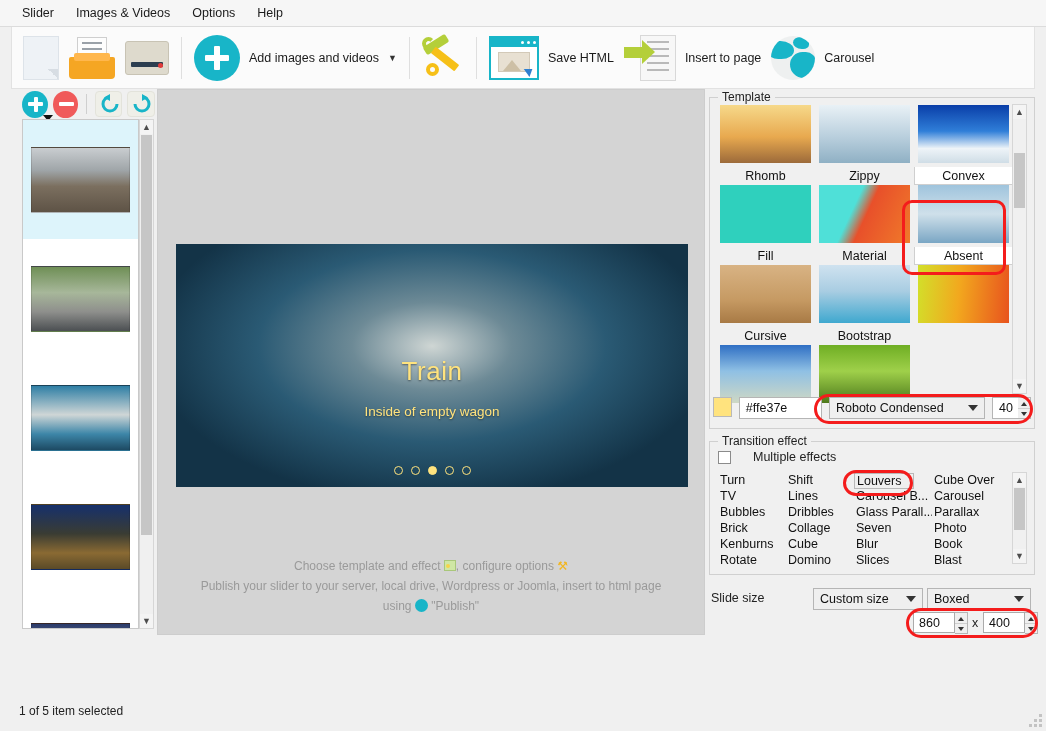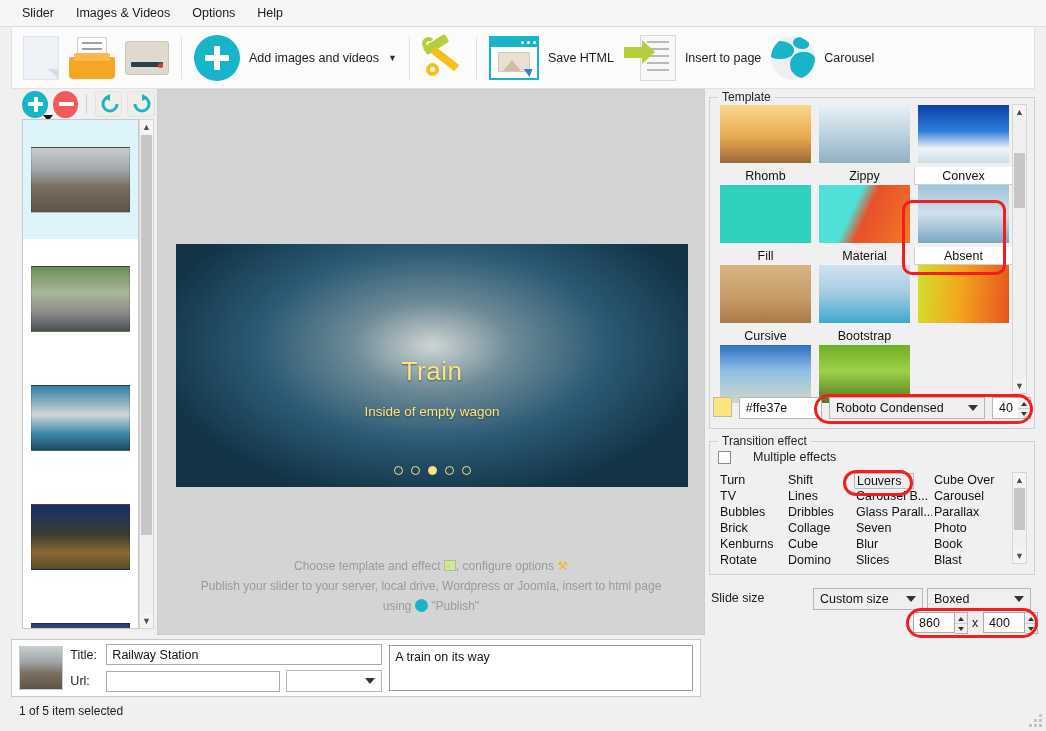--- a/index.html
+++ b/index.html
@@ -484,38 +484,20 @@
     </div>
   <div class="ss-x">x</div>
   <div class="inp ss-num2">400</div>
   <div class="spin ss-sp2">
       <s></s>
       <s></s>
     </div>
   <div class="mark" style="left:906px; top:608px; width:132px; height:30px; border-radius:15px;"></div>
 
 
-  <div class="bottom">
-    <div class="b-thumb" style="background:linear-gradient(180deg,#c9cdd0 0%,#9fa5a8 35%,#7b6f5f 62%,#5e5346 100%)"></div>
-    <div class="b-fields">
-      <div class="b-line">
-        <span class="b-lab">Title:</span>
-        <div class="inp" style="width:276px">Railway Station</div>
-      </div>
-      <div class="b-line">
-        <span class="b-lab">Url:</span>
-        <div class="inp" style="width:174px"></div>
-        <div class="combo" style="width:96px; background:#fff">
-          <span class="cv"></span>
-          <span class="arrow"></span>
-        </div>
-      </div>
-    </div>
-    <div class="b-desc">A train on its way</div>
-  </div>
 
   <div class="status">1 of 5 item selected</div>
   <div class="grip">
     <s style="right:0;bottom:0"></s>
       <s style="right:5px;bottom:0"></s>
       <s style="right:10px;bottom:0"></s>
     <s style="right:0;bottom:5px"></s>
       <s style="right:5px;bottom:5px"></s>
     <s style="right:0;bottom:10px"></s>
   </div>

